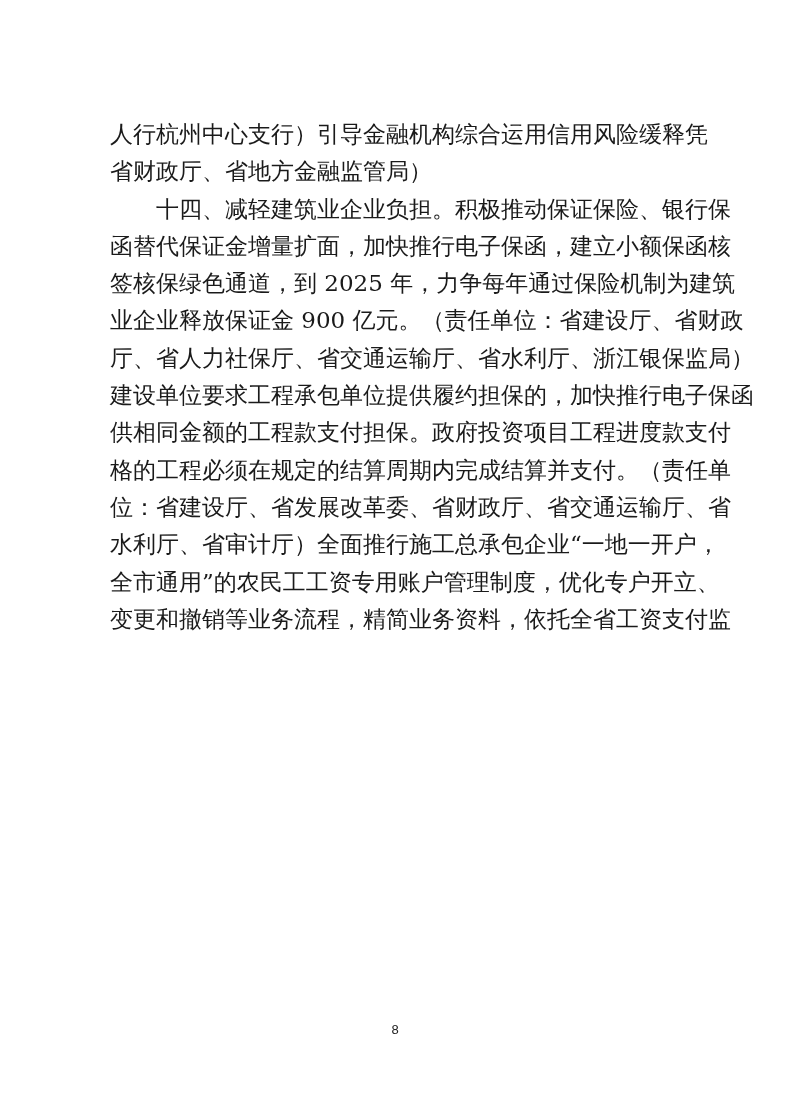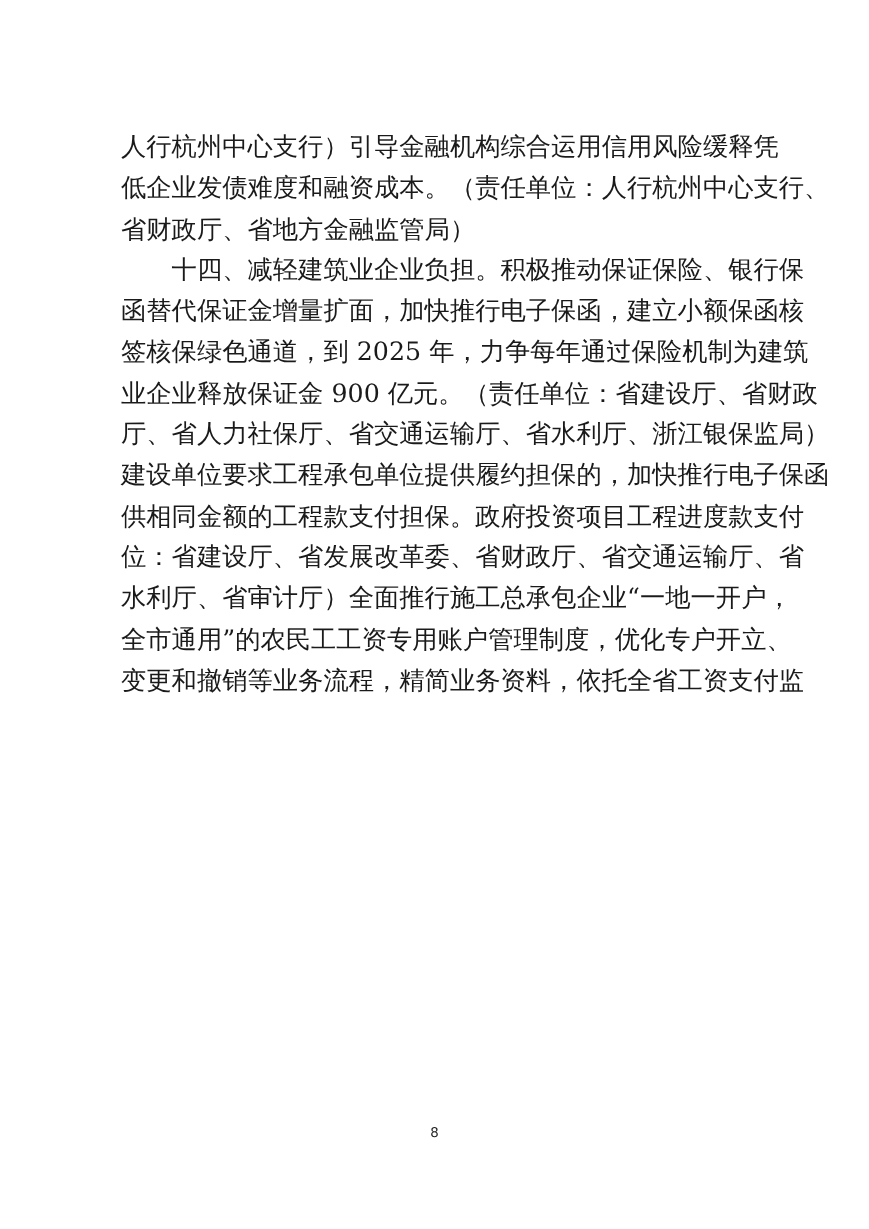--- a/index.html
+++ b/index.html
@@ -23,28 +23,28 @@
     position: absolute; left: 385px; top: 1022px; width: 20px; text-align: center;
     font-family: "Liberation Sans", sans-serif; font-size: 13px; color: #222;
   }
 </style>
 </head>
 <body>
 
 <div class="page">
   <div class="body-text">
     <span class="line">人行杭州中心支行）引导金融机构综合运用信用风险缓释凭</span>
-    <span class="line">低企业发债难度和融资成本。（责任单位：人行杭州中心支行、</span>
     <span class="line last">省财政厅、省地方金融监管局）</span>
     <span class="line indent"><span class="heading">十四、减轻建筑业企业负担。</span><span>积极推动保证保险、银行保</span></span>
     <span class="line">函替代保证金增量扩面，加快推行电子保函，建立小额保函核</span>
     <span class="line">签核保绿色通道，到 2025 年，力争每年通过保险机制为建筑</span>
     <span class="line">业企业释放保证金 900 亿元。（责任单位：省建设厅、省财政</span>
     <span class="line">厅、省人力社保厅、省交通运输厅、省水利厅、浙江银保监局）</span>
     <span class="line">建设单位要求工程承包单位提供履约担保的，加快推行电子保函</span>
     <span class="line">供相同金额的工程款支付担保。政府投资项目工程进度款支付</span>
+    <span class="line">格的工程必须在规定的结算周期内完成结算并支付。（责任单</span>
     <span class="line">位：省建设厅、省发展改革委、省财政厅、省交通运输厅、省</span>
     <span class="line">水利厅、省审计厅）全面推行施工总承包企业“一地一开户，</span>
     <span class="line">全市通用”的农民工工资专用账户管理制度，优化专户开立、</span>
     <span class="line">变更和撤销等业务流程，精简业务资料，依托全省工资支付监</span>
   </div>
   <div class="page-number">8</div>
 </div>
 
 </body></html>

